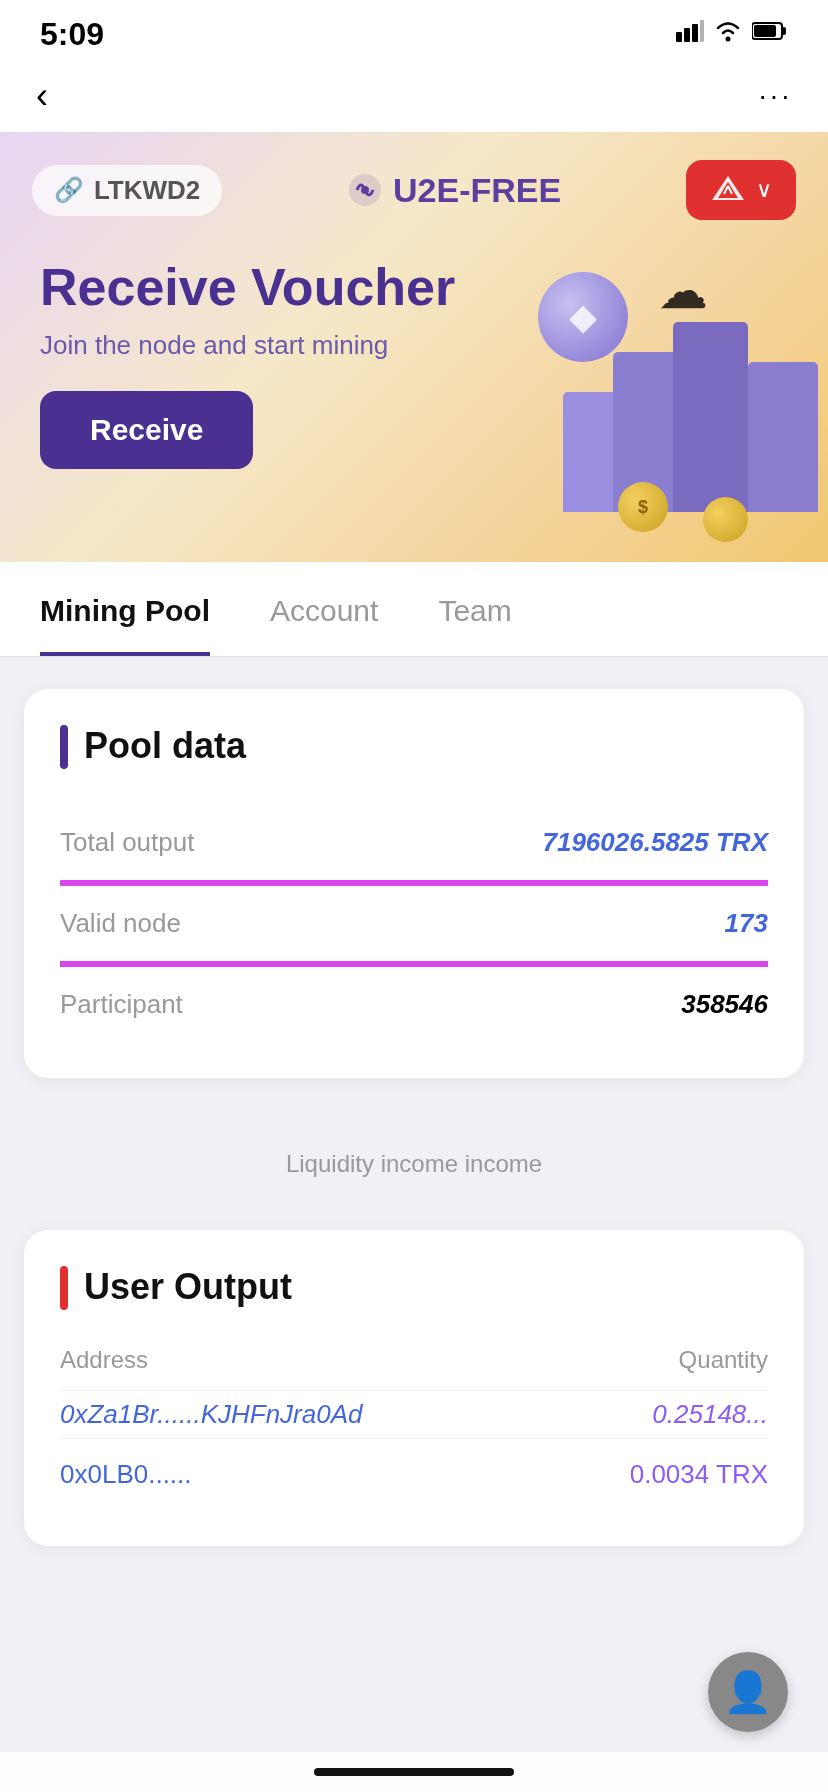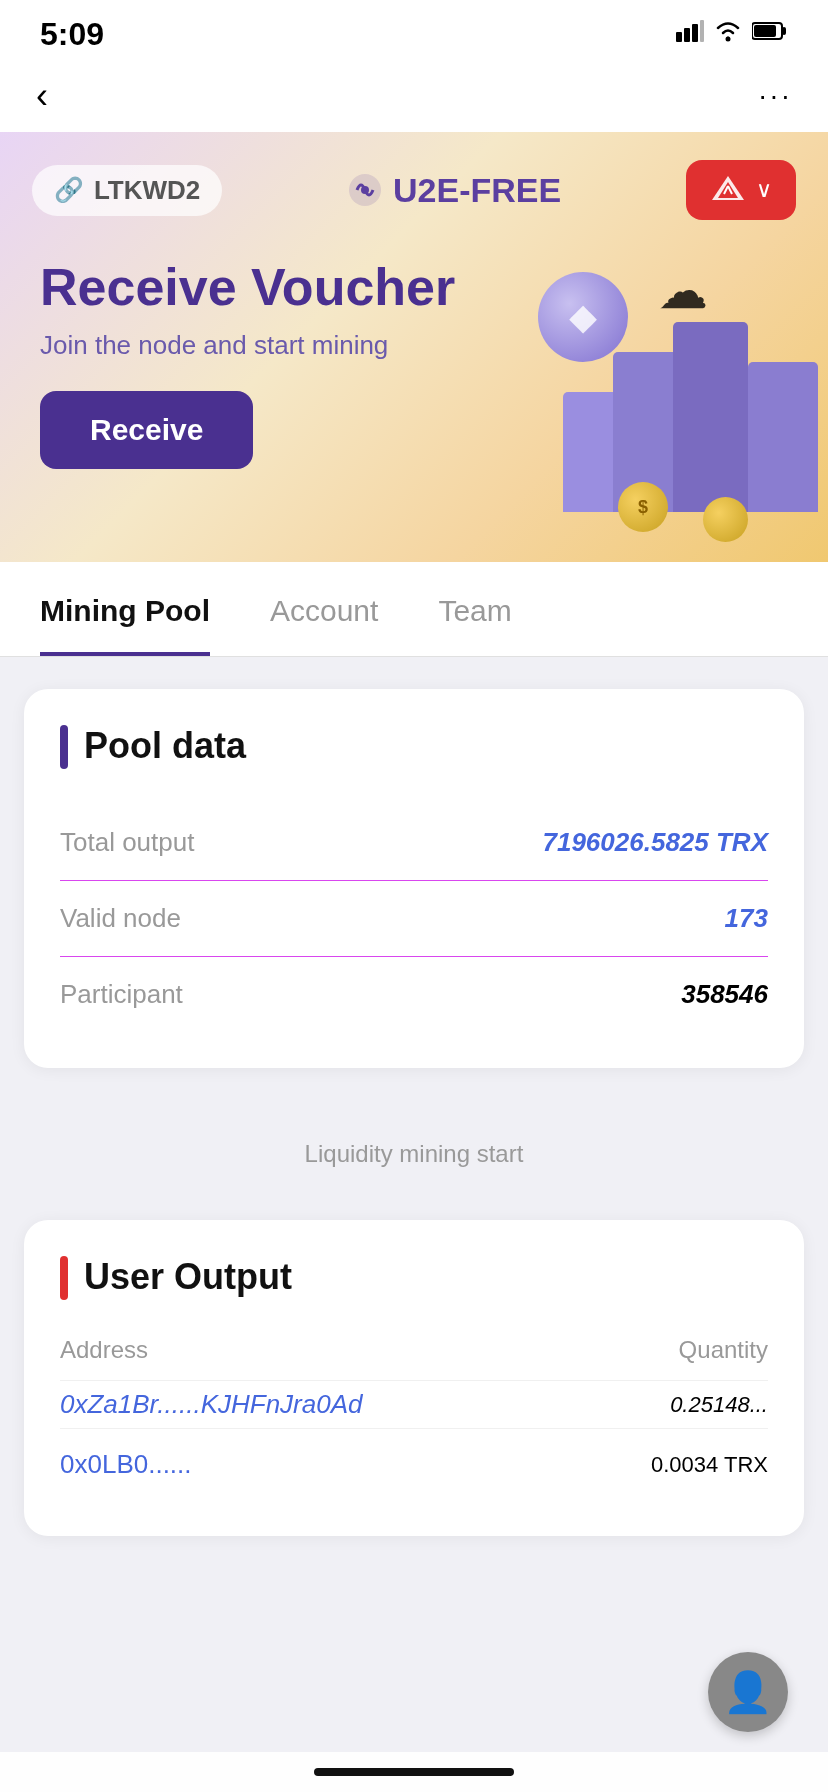--- a/index.html
+++ b/index.html
@@ -212,21 +212,21 @@
       font-weight: 800;
       color: #111;
     }
 
     
     .data-row {
       display: flex;
       justify-content: space-between;
       align-items: center;
       padding: 22px 0;
-      border-bottom: 1px solid #d946ef;
+      border-bottom: 6px solid #d946ef;
     }
     .data-row:last-child {
       border-bottom: none;
     }
     .data-label {
       font-size: 26px;
       color: #999;
     }
     .data-value {
       font-size: 26px;
@@ -276,22 +276,22 @@
       justify-content: space-between;
       align-items: center;
       padding: 22px 40px;
       border-top: 1px solid #f0f0f0;
     }
     .table-address {
       font-size: 26px;
       color: #4466dd;
     }
     .table-amount {
-      font-size: 22px;
-      color: #000000;
+      font-size: 26px;
+      color: #8b5cf6;
     }
 
     
     .bottom-bar {
       position: fixed;
       bottom: 0;
       width: 828px;
       display: flex;
       justify-content: center;
       padding: 16px;
@@ -437,21 +437,21 @@
       <span class="data-label">Valid node</span>
       <span class="data-value blue">173</span>
     </div>
     <div class="data-row">
       <span class="data-label">Participant</span>
       <span class="data-value bold-black">358546</span>
     </div>
   </div>
 
   <div class="mining-section">
-    <div class="mining-subtitle">Liquidity mining start</div>
+    <div class="mining-subtitle">Liquidity income income</div>
   </div>
 
   <div class="card">
     <div class="card-title-row">
       <div class="card-accent-bar red"></div>
       <span class="card-title">User Output</span>
     </div>
 
     <div class="table-header" style="padding: 0 0 16px 0;">
       <span class="table-col-label">Address</span>

